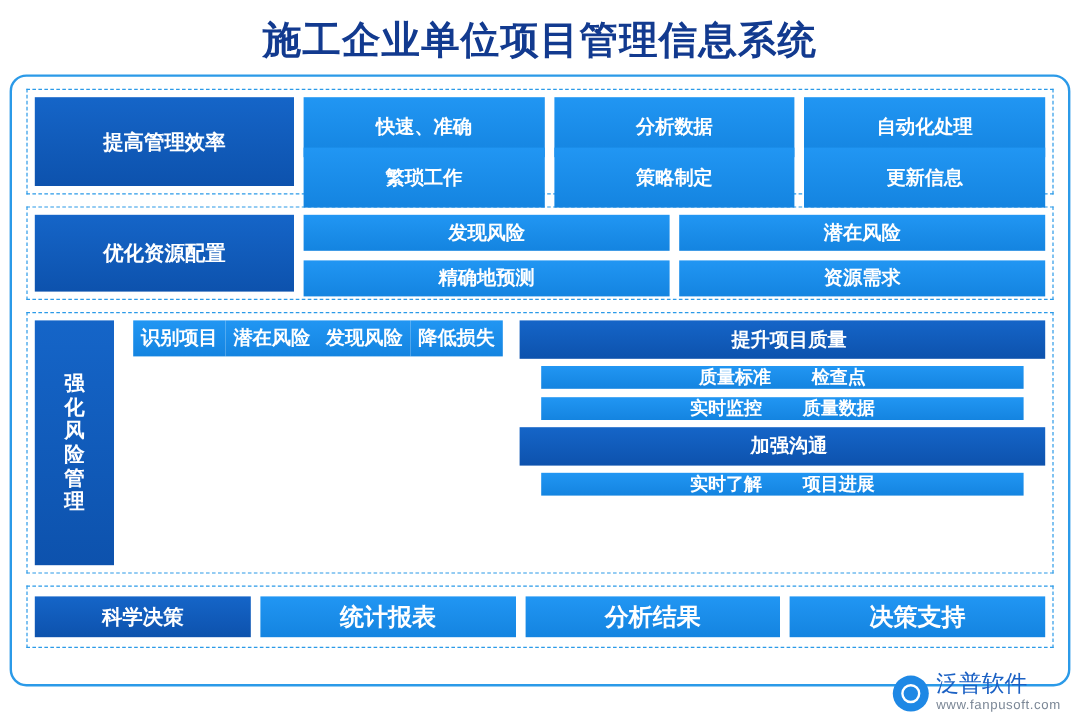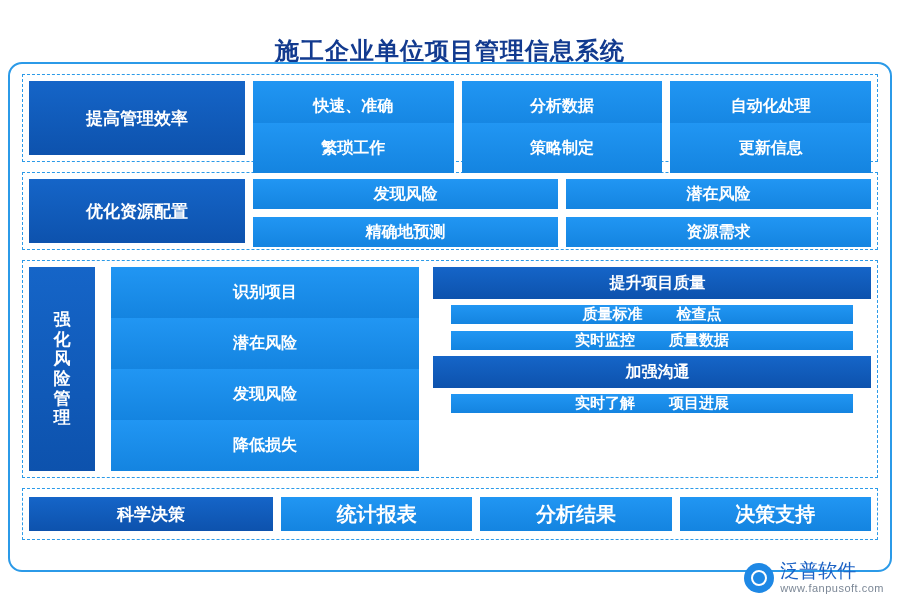--- a/index.html
+++ b/index.html
@@ -14,25 +14,25 @@
     overflow: hidden;
   }
   .page {
     position: relative;
     width: 900px;
     height: 600px;
     box-sizing: border-box;
   }
   .title {
     text-align: center;
-    font-size: 24px;
+    font-size: 32px;
     font-weight: bold;
     color: #0b3d91;
     letter-spacing: 1px;
-    padding-top: 35px;
+    padding-top: 12px;
     padding-bottom: 10px;
     color: #123a8f;
   }
   .outer-frame {
     position: absolute;
     left: 8px;
     top: 62px;
     width: 884px;
     height: 510px;
     border: 2px solid #2b9ae8;
@@ -121,21 +121,21 @@
     justify-content: center;
     text-align: center;
     line-height: 1.15;
     writing-mode: horizontal-tb;
     padding: 0 18px;
     box-sizing: border-box;
   }
   #row3 .risk-items {
     flex: 1 1 auto;
     display: flex;
-    flex-direction: column;
+    flex-direction: row;
     justify-content: space-around;
     padding-left: 16px;
     padding-right: 4px;
   }
   #row3 .risk-items .cell {
     height: 30px;
     font-size: 16px;
   }
   #row3 .quality-block {
     flex: 1 1 auto;
@@ -171,21 +171,21 @@
     gap: 34px;
   }
 
   
   #row4 {
     height: 52px;
     margin-bottom: 0;
     align-items: center;
   }
   #row4 .left-label {
-    width: 244px;
+    width: 180px;
     height: 34px;
     font-size: 17px;
   }
   #row4 .cells {
     flex-direction: row;
     gap: 8px;
     align-items: center;
   }
   #row4 .cell {
     height: 34px;

